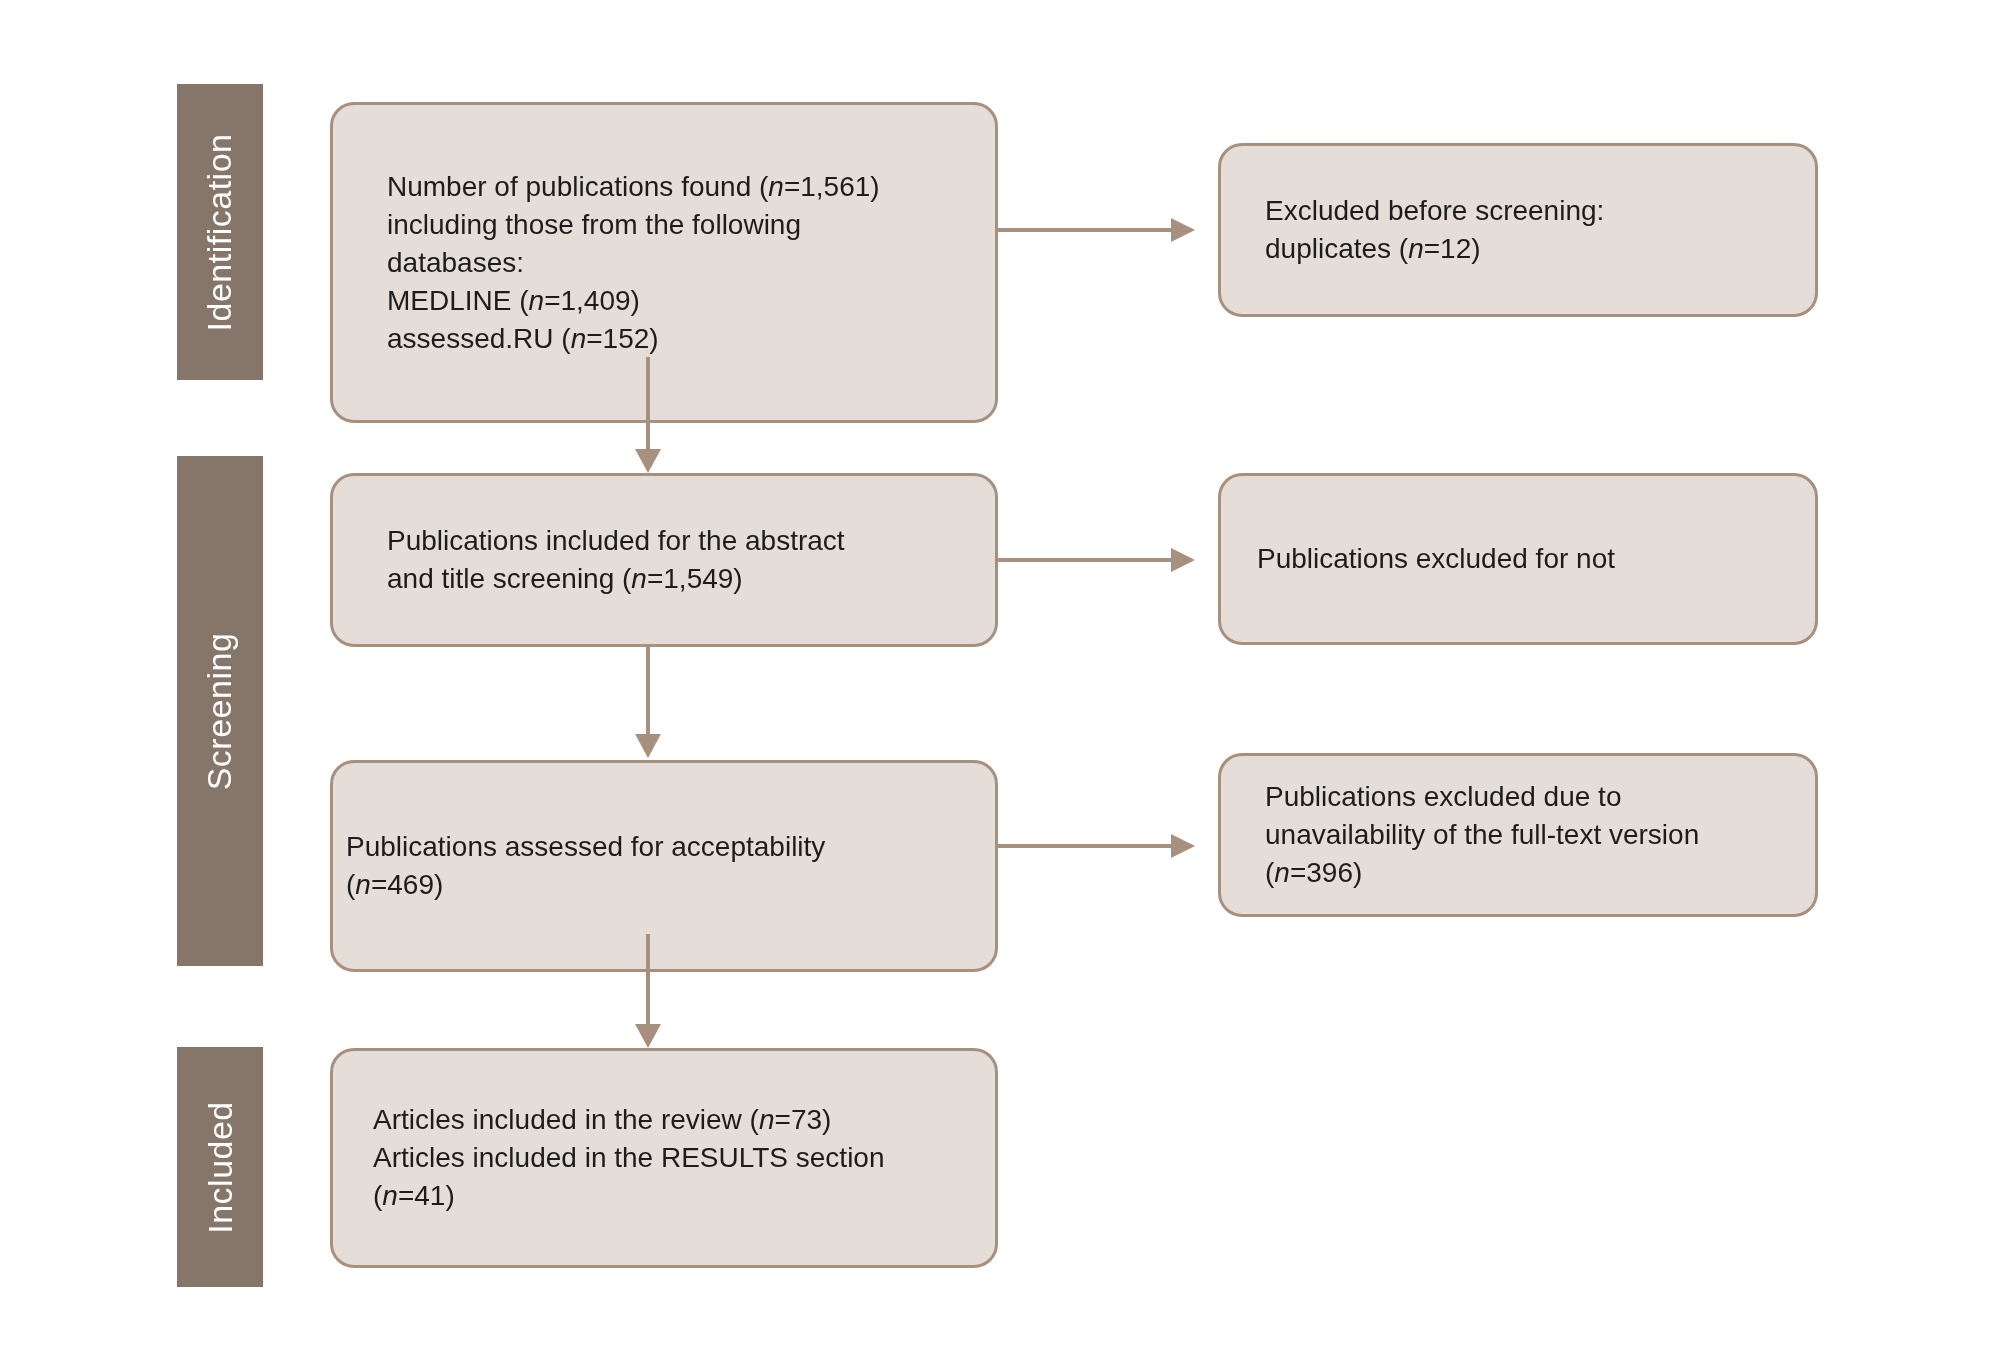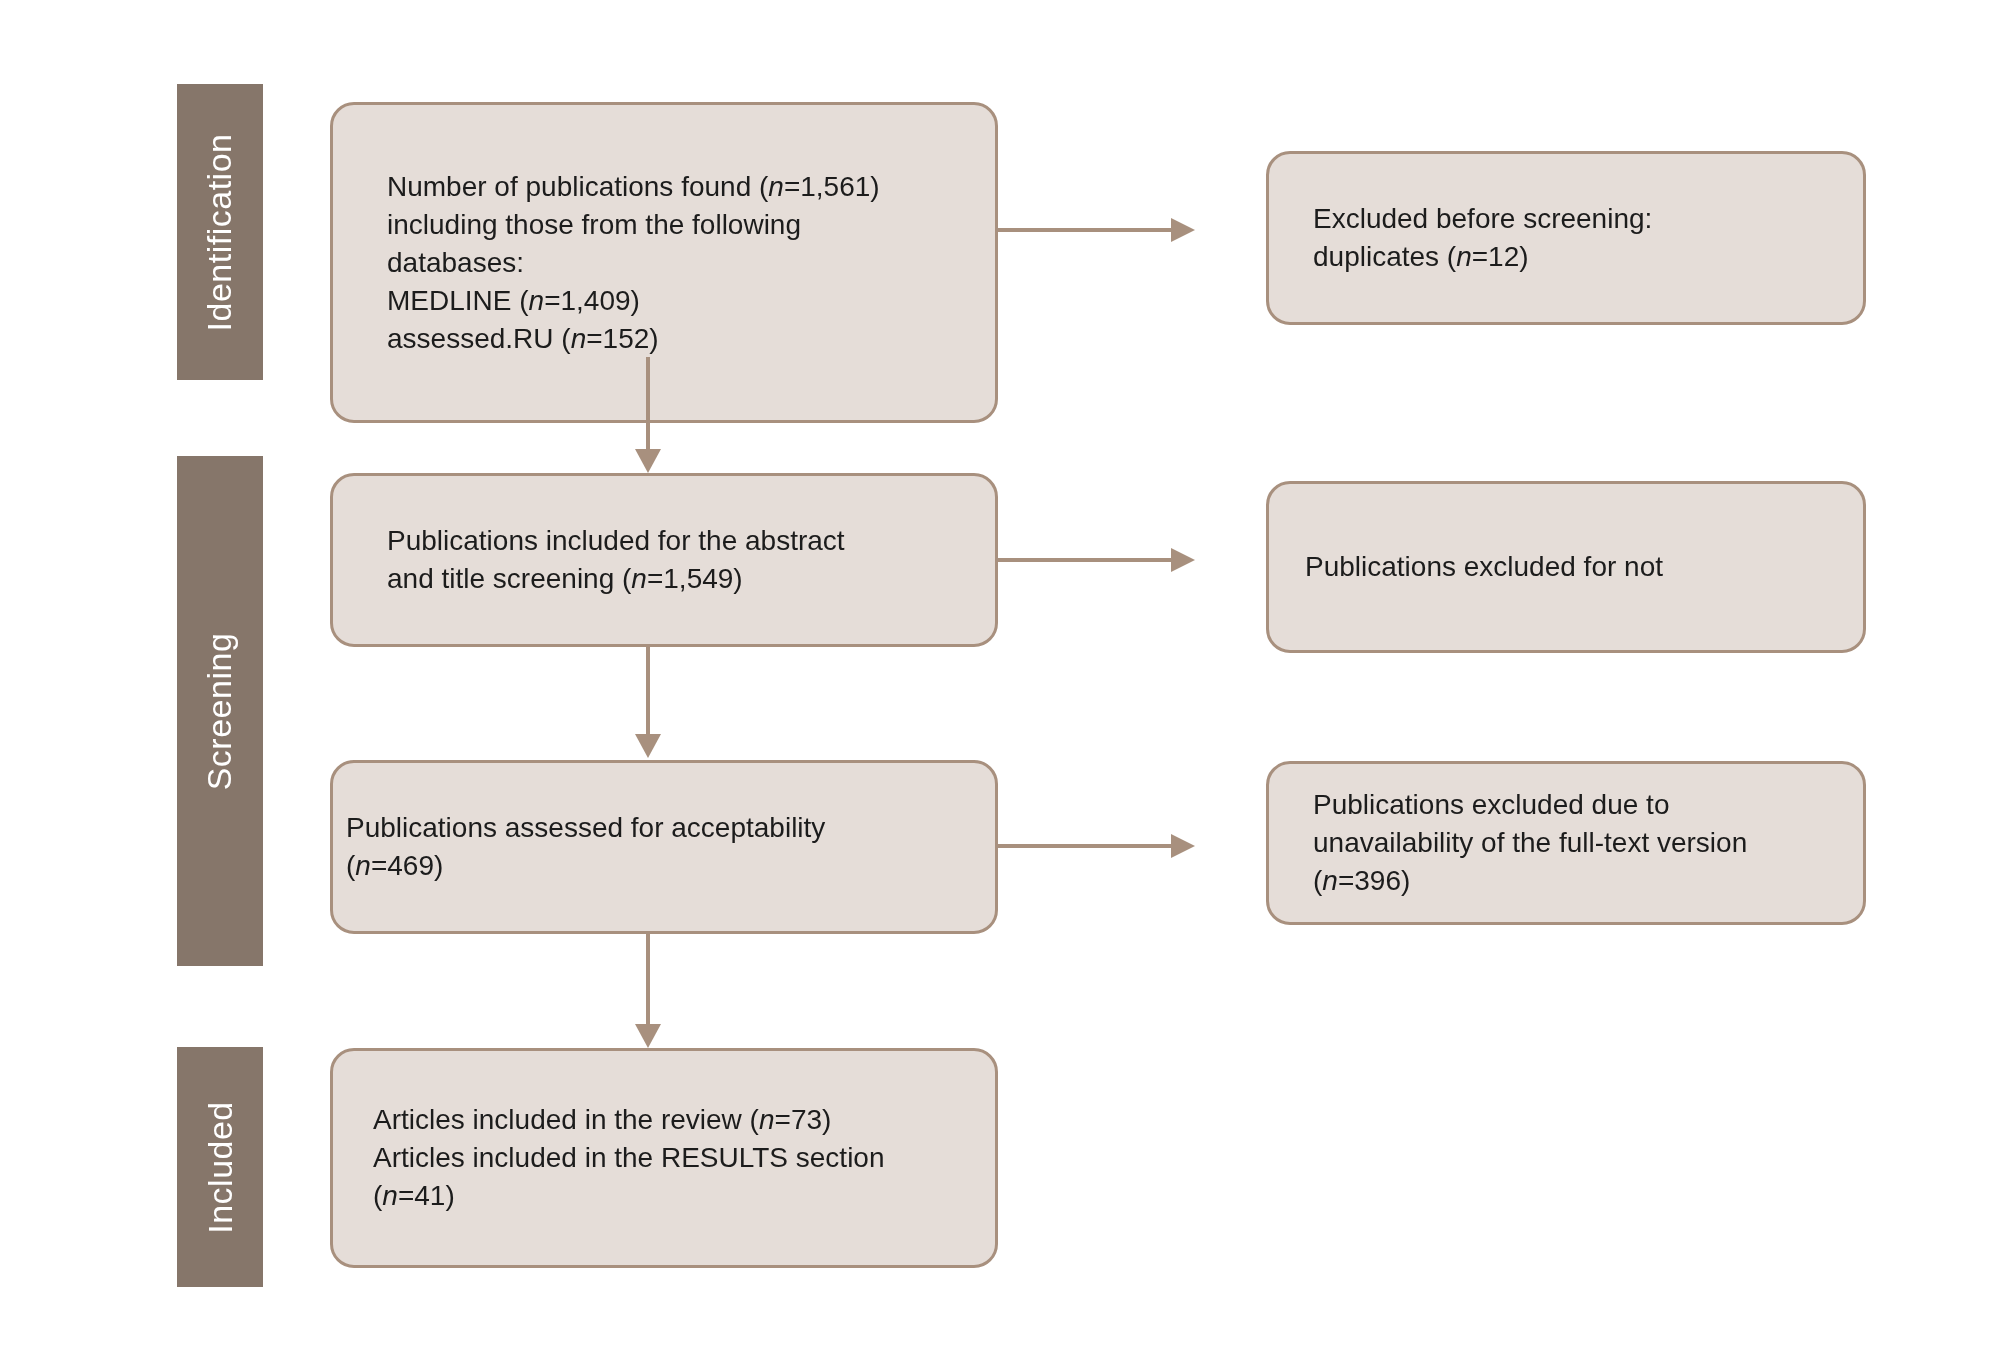--- a/index.html
+++ b/index.html
@@ -46,21 +46,21 @@
     border-radius:24px;
     display:flex;
     flex-direction:column;
     justify-content:center;
     align-items:flex-start;
     color:var(--text);
     font-size:28px;
     line-height:38px;
   }
   .box.main{left:330px;width:668px;padding:10px 28px 10px 54px;}
-  .box.side{left:1266px;width:600px;padding:10px 24px 10px 44px;margin-top:8px;}
+  .box.side{left:1218px;width:600px;padding:10px 24px 10px 44px;}
   .box .line{white-space:nowrap;}
   .box .it{font-style:italic;}
   
   .vline{position:absolute;width:4px;background:var(--arrow);}
   .vhead{
     position:absolute;width:0;height:0;
     border-left:13px solid transparent;
     border-right:13px solid transparent;
     border-top:24px solid var(--arrow);
   }
@@ -93,21 +93,21 @@
       <div class="line"><span>databases:</span></div>
       <div class="line"><span>MEDLINE (</span><span class="it">n</span><span>=1,409)</span></div>
       <div class="line"><span>assessed.RU (</span><span class="it">n</span><span>=152)</span></div>
     </div>
 
   <div class="box main" style="top:473px;height:174px;">
       <div class="line"><span>Publications included for the abstract</span></div>
       <div class="line"><span>and title screening (</span><span class="it">n</span><span>=1,549)</span></div>
     </div>
 
-  <div class="box main" style="top:760px;height:174px;padding-left:13px;">
+  <div class="box main" style="top:760px;height:212px;padding-left:13px;">
       <div class="line"><span>Publications assessed for acceptability</span></div>
       <div class="line"><span>(</span><span class="it">n</span><span>=469)</span></div>
     </div>
 
   <div class="box main" style="top:1048px;height:220px;padding-left:40px;">
       <div class="line"><span>Articles included in the review (</span><span class="it">n</span><span>=73)</span></div>
       <div class="line"><span>Articles included in the RESULTS section</span></div>
       <div class="line"><span>(</span><span class="it">n</span><span>=41)</span></div>
     </div>
 

